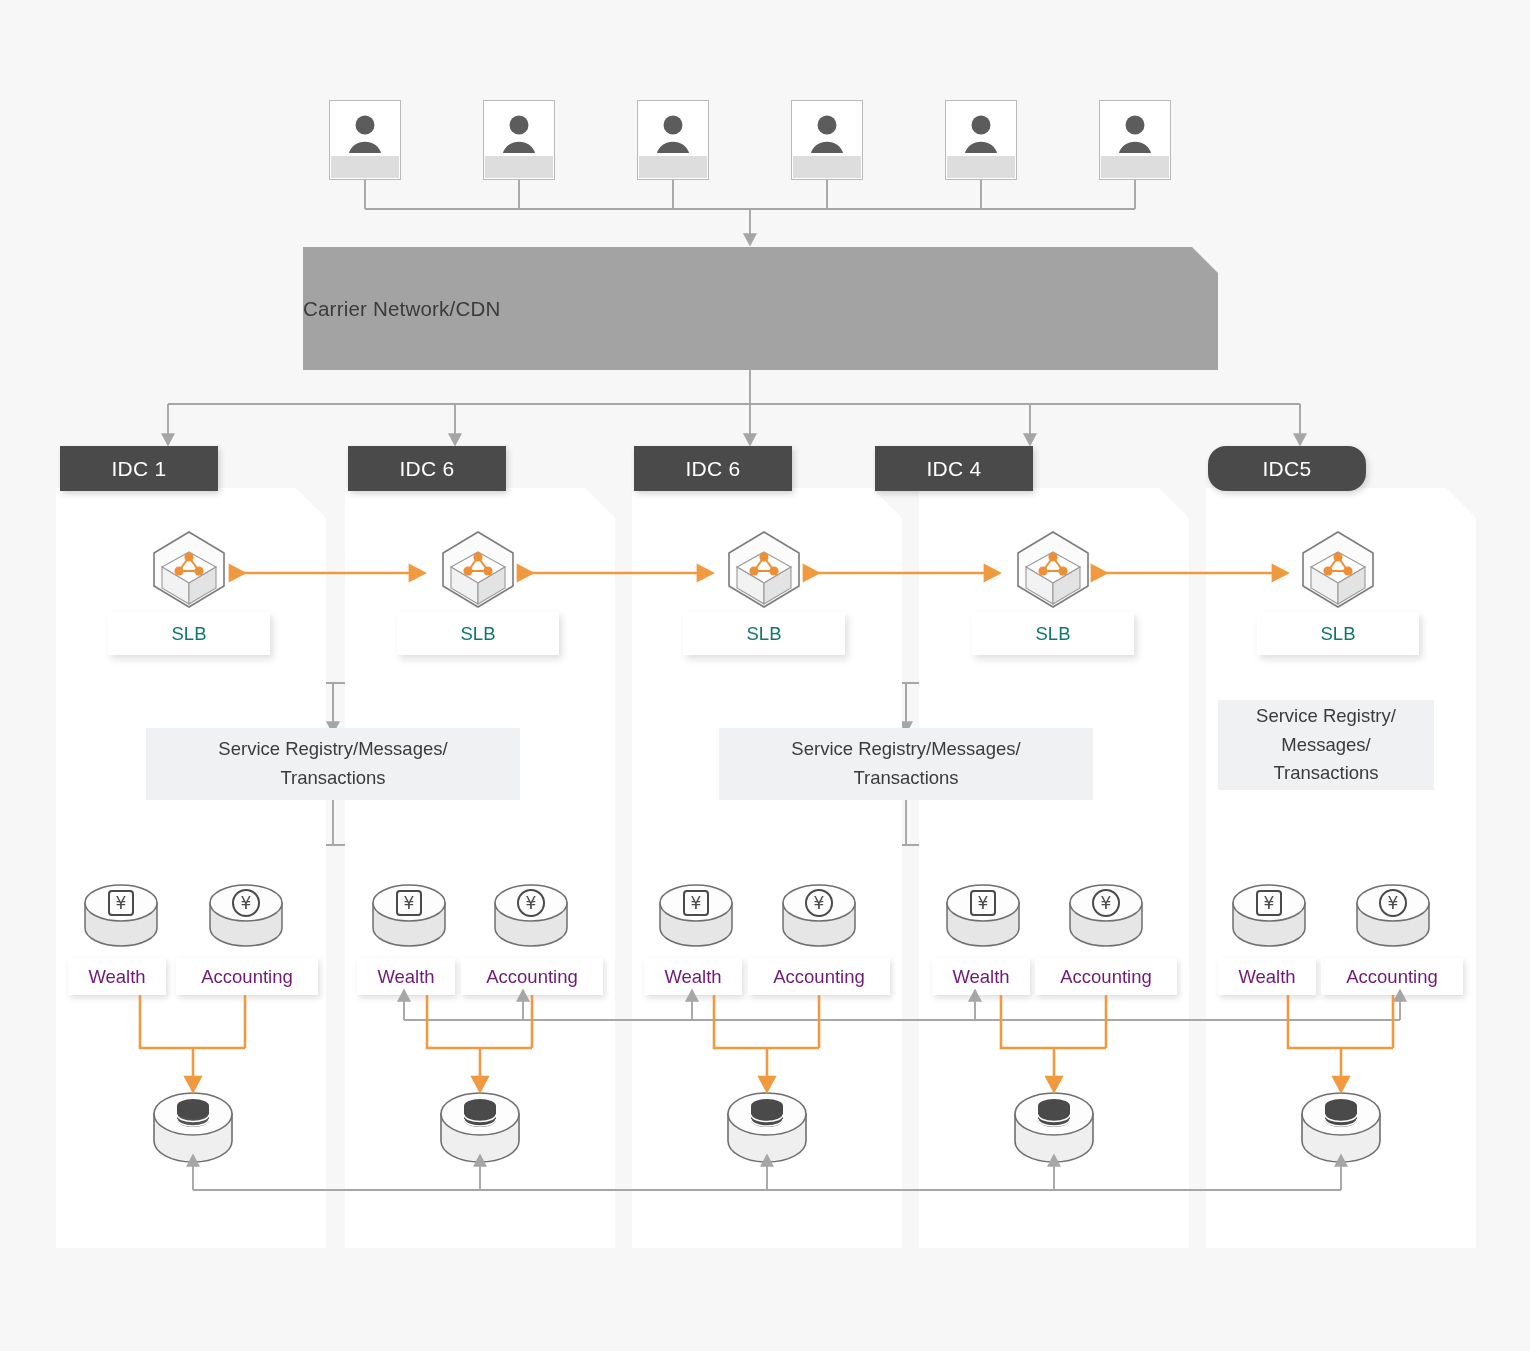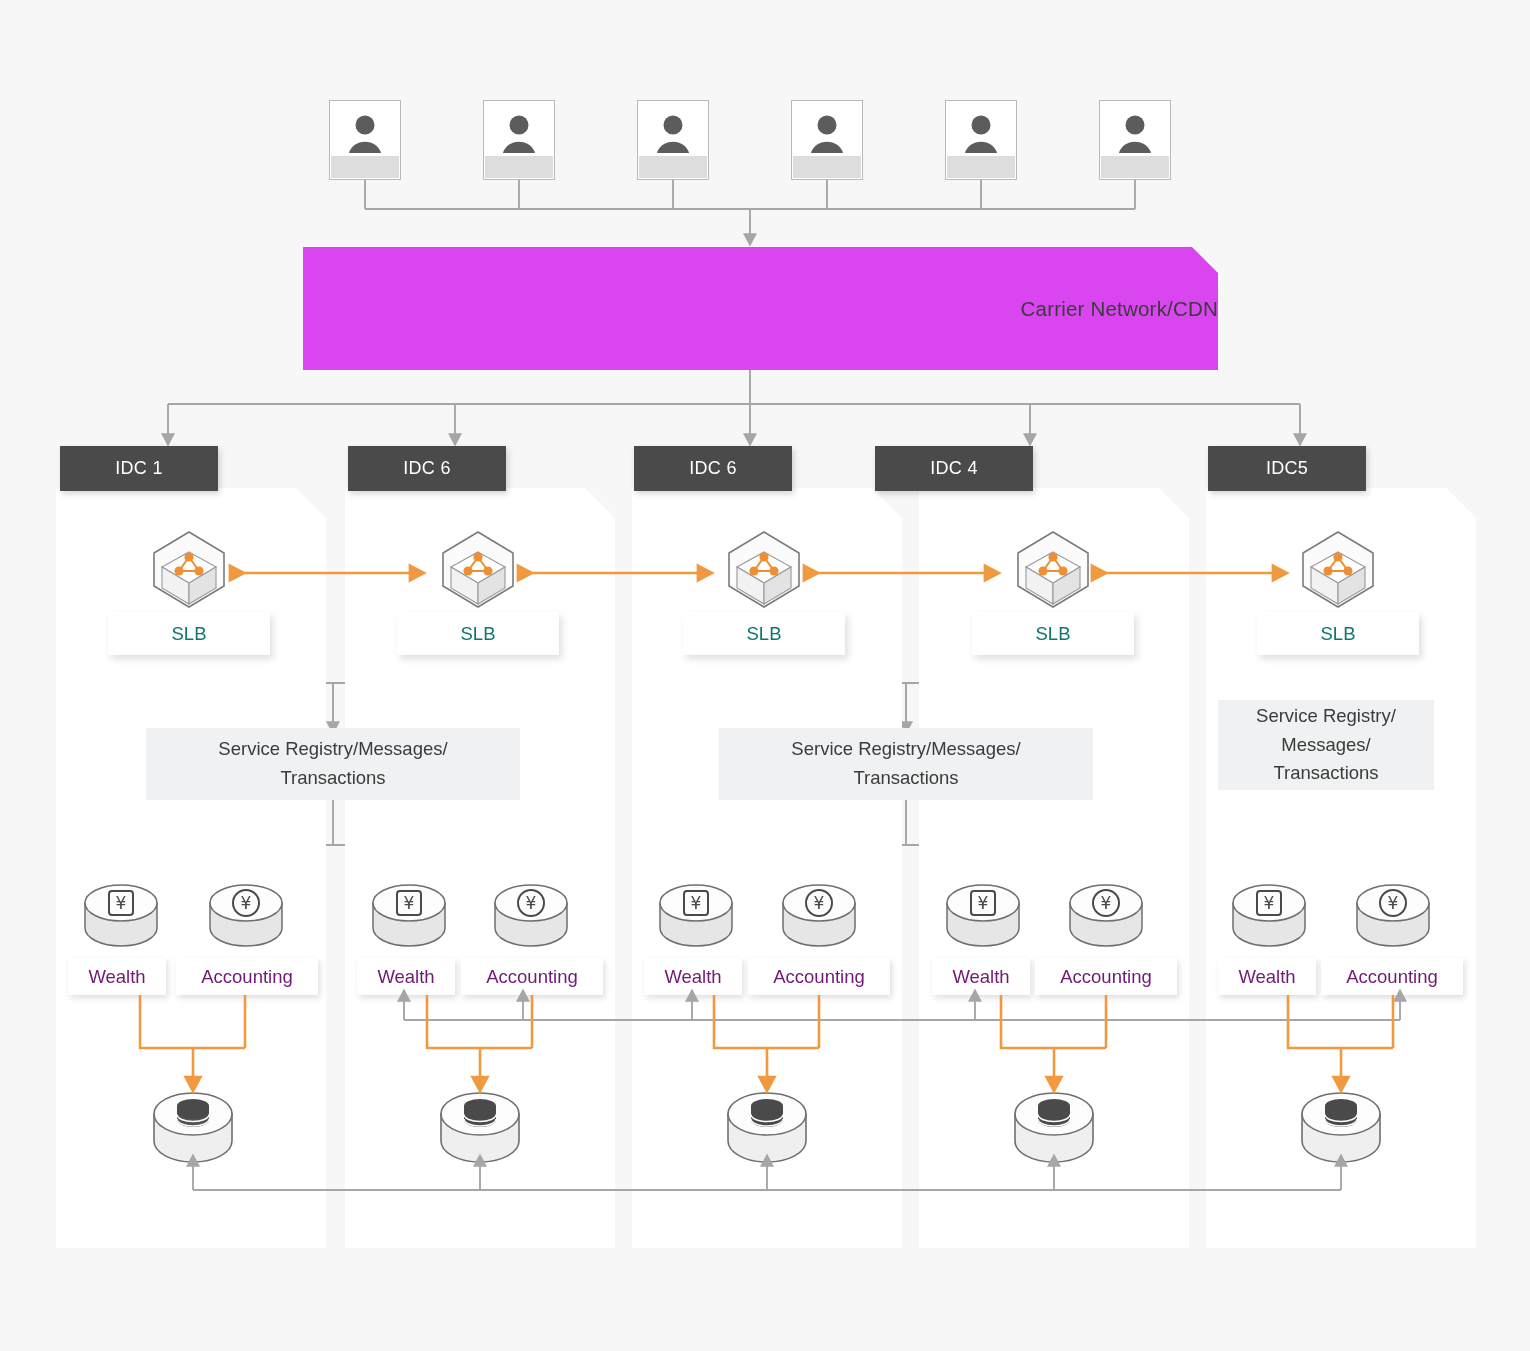--- a/index.html
+++ b/index.html
@@ -19,39 +19,39 @@
   .user-node{
     position:absolute;width:72px;height:80px;background:#ffffff;
     border:1.5px solid #b9b9b9;box-sizing:border-box;z-index:3;
     display:flex;flex-direction:column;align-items:center;justify-content:flex-start;
   }
   .user-node .band{position:absolute;left:1px;right:1px;bottom:1px;height:22px;background:#dddddd;}
   .user-node svg{position:relative;margin-top:12px;z-index:2;}
 
   
   .carrier{
-    position:absolute;background:#d946ef;z-index:3;
+    position:absolute;background:#a3a3a3;z-index:3;
     box-shadow:3px 4px 8px rgba(0,0,0,.10);
-    display:flex;align-items:center;justify-content:flex-end;
+    display:flex;align-items:center;justify-content:flex-start;
     clip-path:polygon(0 0, calc(100% - 26px) 0, 100% 26px, 100% 100%, 0 100%);
   }
   .carrier span{font-size:20.5px;color:#3b3b3b;letter-spacing:.2px;}
 
   
   .idc-panel{
     position:absolute;background:#ffffff;z-index:2;
     box-shadow:3px 4px 9px rgba(0,0,0,.10);
     clip-path:polygon(0 0, calc(100% - 30px) 0, 100% 30px, 100% 100%, 0 100%);
   }
   .idc-header{
     position:absolute;background:#4a4a4a;z-index:5;
     display:flex;align-items:center;justify-content:center;
     box-shadow:2px 3px 6px rgba(0,0,0,.16);
   }
-  .idc-header span{color:#ffffff;font-size:18px;letter-spacing:.3px;}
+  .idc-header span{color:#ffffff;font-size:21px;letter-spacing:.3px;}
 
   
   .slb-label{
     position:absolute;background:#ffffff;z-index:4;
     box-shadow:3px 4px 7px rgba(0,0,0,.13);
     display:flex;align-items:center;justify-content:center;
   }
   .slb-label span{font-size:18.5px;color:#0f766e;}
   .slb-icon{position:absolute;z-index:5;}
 
@@ -153,21 +153,21 @@
   </div>
   <div class="idc-header" style="left:348px;top:446px;width:158px;height:45px;">
     <span>IDC 6</span>
   </div>
   <div class="idc-header" style="left:634px;top:446px;width:158px;height:45px;">
     <span>IDC 6</span>
   </div>
   <div class="idc-header" style="left:875px;top:446px;width:158px;height:45px;">
     <span>IDC 4</span>
   </div>
-  <div class="idc-header" style="left:1208px;top:446px;width:158px;height:45px;">
+  <div class="idc-header" style="left:1208px;top:446px;width:158px;height:45px;border-radius:18px;">
     <span>IDC5</span>
   </div>
 
   <div class="user-node" style="left:329px;top:100px;">
     <div class="band"></div>
     <svg width="40" height="42" viewBox="0 0 40 42">
       <circle cx="20" cy="12" r="9.5" fill="#5c5c5c"></circle>
       <path d="M4,40 A16.5,15 0 0 1 36,40 Z" fill="#5c5c5c"></path>
     </svg>
   </div>

